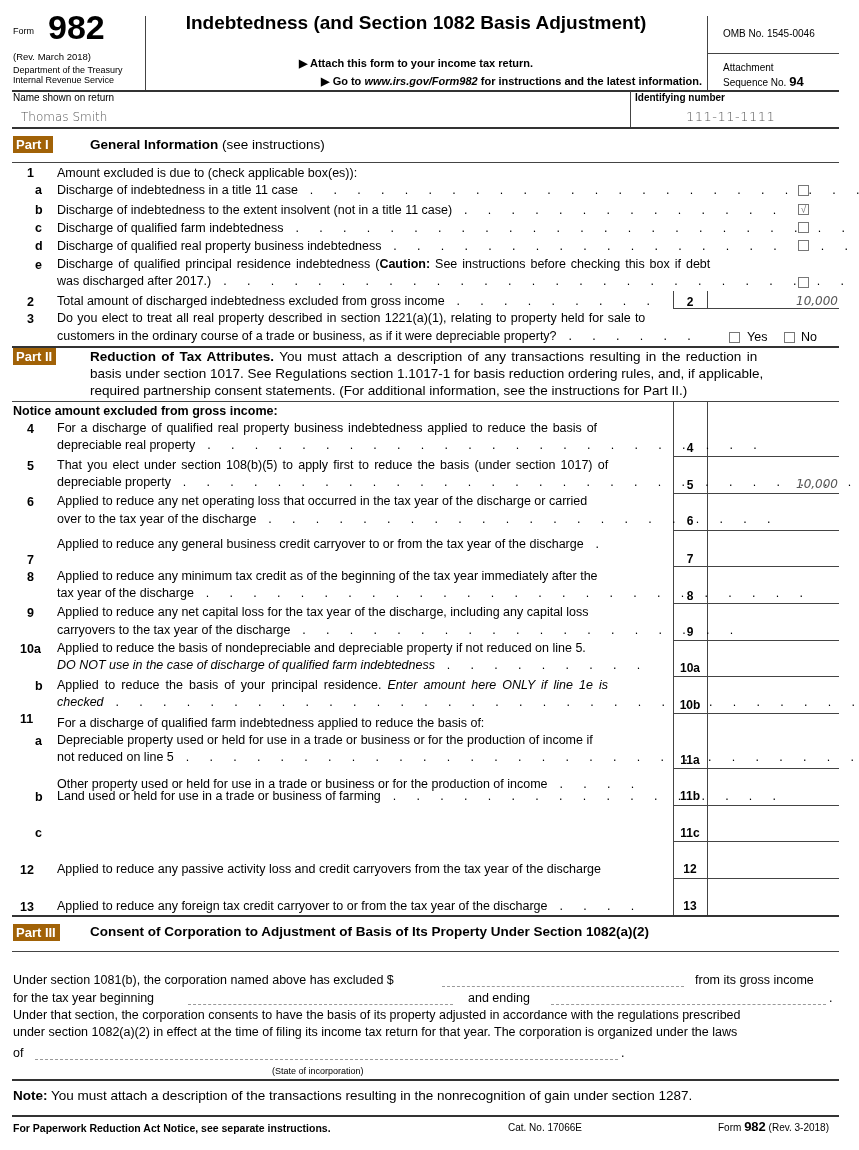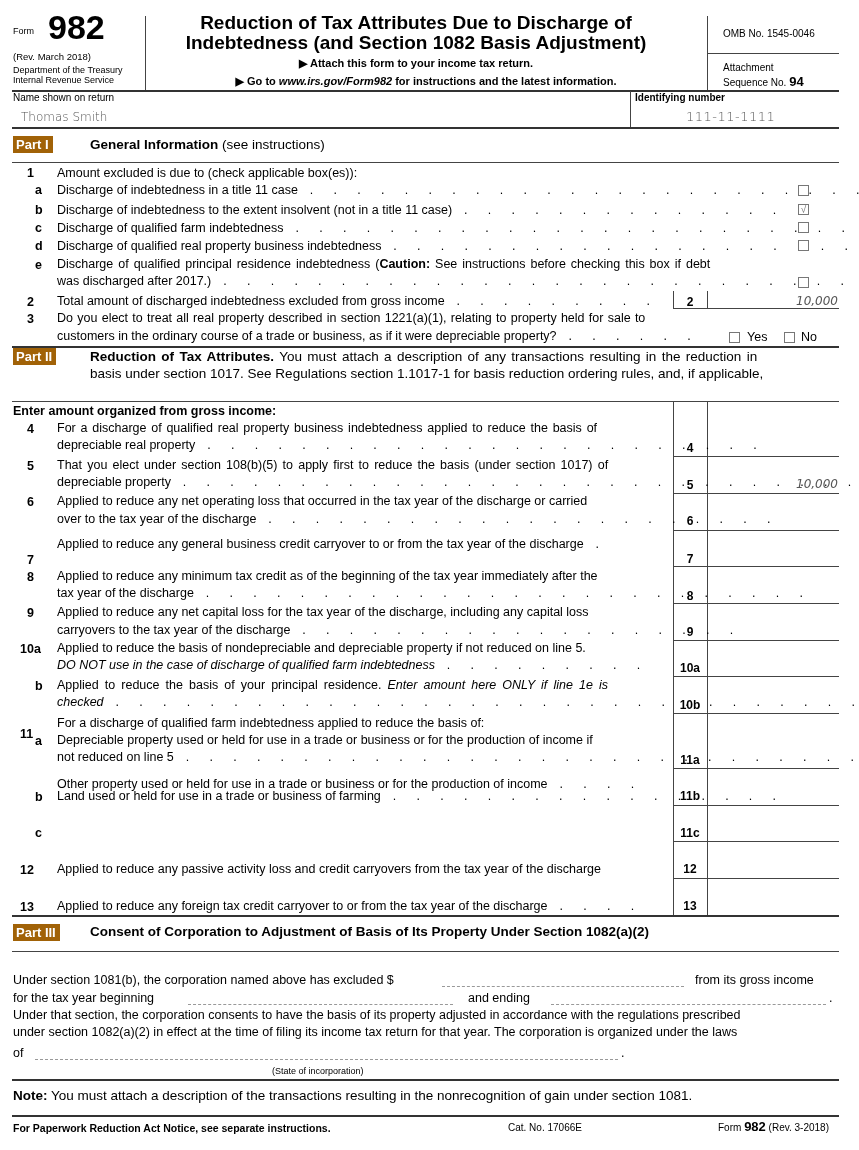--- a/index.html
+++ b/index.html
@@ -28,25 +28,24 @@
 <div>
   <span class="abs" style="left:13px;top:26px;font-size:9px;">Form</span>
   <span class="abs b" style="left:48px;top:9px;font-size:34px;line-height:36px;font-family:'Liberation Sans',sans-serif;">982</span>
   <span class="abs" style="left:13px;top:51px;font-size:9.5px;">(Rev. March 2018)</span>
   <span class="abs" style="left:13px;top:65px;font-size:9px;">Department of the Treasury</span>
   <span class="abs" style="left:13px;top:75px;font-size:9px;">Internal Revenue Service</span>
 
   <div class="vline" style="left:145px;top:16px;height:74px;"></div>
 
   <div class="abs b" style="left:150px;width:532px;top:13px;text-align:center;font-size:19px;line-height:20px;">
-    <div>Reduction of Tax Attributes Due to Discharge of</div>
     <div>Indebtedness (and Section 1082 Basis Adjustment)</div>
   </div>
   <div class="abs b" style="left:150px;width:532px;top:57px;text-align:center;font-size:11px;">▶ Attach this form to your income tax return.</div>
-  <div class="abs b" style="left:150px;width:552px;top:75px;text-align:center;font-size:11px;">
+  <div class="abs b" style="left:150px;width:552px;top:75px;text-align:right;font-size:11px;">
     <span>▶ Go to </span><span class="i">www.irs.gov/Form982</span><span> for instructions and the latest information.</span>
   </div>
 
   <div class="vline" style="left:707px;top:16px;height:74px;"></div>
   <span class="abs" style="left:723px;top:28px;font-size:10px;">OMB No. 1545-0046</span>
   <div class="abs" style="left:707px;width:132px;top:53px;border-top:1px solid #444;"></div>
   <span class="abs" style="left:723px;top:62px;font-size:10px;">Attachment</span>
   <span class="abs" style="left:723px;top:74px;font-size:10px;"><span>Sequence No.</span> <b style="font-size:13px;">94</b></span>
 </div>
 
@@ -101,23 +100,24 @@
 <div class="cb" style="left:729px;top:332px;"></div>
 <span class="txt" style="left:747px;top:329px;">Yes</span>
 <div class="cb" style="left:784px;top:332px;"></div>
 <span class="txt" style="left:801px;top:329px;">No</span>
 <div class="hline thick" style="top:346px;"></div>
 
 <span class="partlbl" style="left:13px;top:348px;">Part II</span>
 <div class="abs" style="left:90px;top:348px;width:749px;font-size:13.5px;line-height:17px;">
   <div style="white-space:nowrap;word-spacing:1.6px;"><b>Reduction of Tax Attributes.</b><span> You must attach a description of any transactions resulting in the reduction in</span></div>
   <div style="white-space:nowrap;">basis under section 1017. See Regulations section 1.1017-1 for basis reduction ordering rules, and, if applicable,</div>
+  <div style="white-space:nowrap;">required partnership consent statements. (For additional information, see the instructions for Part II.)</div>
 </div>
 <div class="hline" style="top:401px;"></div>
-<span class="abs b" style="left:13px;top:404px;font-size:12.5px;">Enter amount organized from gross income:</span>
+<span class="abs b" style="left:13px;top:404px;font-size:12.5px;">Notice amount excluded from gross income:</span>
 
 <div class="vline" style="left:673px;top:401px;height:515px;"></div>
 <div class="vline" style="left:707px;top:401px;height:515px;"></div>
 
 <span class="ln" style="left:27px;top:422px;">4</span>
 <span class="txt" style="left:57px;top:420px;word-spacing:1.3px;">For a discharge of qualified real property business indebtedness applied to reduce the basis of</span>
 <span class="txt" style="left:57px;top:437px;"><span>depreciable real property</span><span class="dots">  . . . . . . . . . . . . . . . . . . . . . . . .</span></span>
 <span class="boxnum" style="top:441px;">4</span>
 <span class="amt fill" style="top:440px;"></span>
 <div class="abs" style="left:673px;width:166px;top:456px;border-top:1px solid #444;"></div>
@@ -163,21 +163,21 @@
 <span class="amt fill" style="top:660px;"></span>
 <div class="abs" style="left:673px;width:166px;top:676px;border-top:1px solid #444;"></div>
 
 <span class="ln" style="left:35px;top:679px;">b</span>
 <span class="txt" style="left:57px;top:677px;word-spacing:2.6px;"><span>Applied to reduce the basis of your principal residence. </span><span class="i">Enter amount here ONLY if line 1e is</span></span>
 <span class="txt" style="left:57px;top:694px;"><span class="i">checked</span><span class="dots">  . . . . . . . . . . . . . . . . . . . . . . . . . . . . . . . . .</span></span>
 <span class="boxnum" style="top:698px;">10b</span>
 <span class="amt fill" style="top:697px;"></span>
 <div class="abs" style="left:673px;width:166px;top:713px;border-top:1px solid #444;"></div>
 
-<span class="ln" style="left:20px;top:727px;text-align:right;">11</span>
+<span class="ln" style="left:20px;top:712px;text-align:right;">11</span>
 <span class="txt" style="left:57px;top:715px;">For a discharge of qualified farm indebtedness applied to reduce the basis of:</span>
 
 <span class="ln" style="left:35px;top:734px;">a</span>
 <span class="txt" style="left:57px;top:732px;">Depreciable property used or held for use in a trade or business or for the production of income if</span>
 <span class="txt" style="left:57px;top:749px;"><span>not reduced on line 5</span><span class="dots"> . . . . . . . . . . . . . . . . . . . . . . . . . . . . . .</span></span>
 <span class="boxnum" style="top:753px;">11a</span>
 <span class="amt fill" style="top:752px;"></span>
 <div class="abs" style="left:673px;width:166px;top:768px;border-top:1px solid #444;"></div>
 
 <span class="ln" style="left:35px;top:790px;">b</span>
@@ -220,18 +220,18 @@
 
 <span class="txt" style="left:13px;top:1007px;">Under that section, the corporation consents to have the basis of its property adjusted in accordance with the regulations prescribed</span>
 <span class="txt" style="left:13px;top:1024px;">under section 1082(a)(2) in effect at the time of filing its income tax return for that year. The corporation is organized under the laws</span>
 
 <span class="txt" style="left:13px;top:1045px;">of</span>
 <div class="dash" style="left:35px;width:583px;top:1059px;"></div>
 <span class="txt" style="left:621px;top:1045px;">.</span>
 <span class="abs" style="left:272px;top:1066px;font-size:9px;">(State of incorporation)</span>
 <div class="hline thick" style="top:1079px;"></div>
 
-<span class="abs" style="left:13px;top:1088px;font-size:13.5px;"><b>Note:</b><span> You must attach a description of the transactions resulting in the nonrecognition of gain under section 1081.</span></span>
+<span class="abs" style="left:13px;top:1088px;font-size:13.5px;"><b>Note:</b><span> You must attach a description of the transactions resulting in the nonrecognition of gain under section 1287.</span></span>
 <div class="hline thick" style="top:1115px;"></div>
 
 <span class="abs b" style="left:13px;top:1122px;font-size:10.5px;">For Paperwork Reduction Act Notice, see separate instructions.</span>
 <span class="abs" style="left:508px;top:1122px;font-size:10px;">Cat. No. 17066E</span>
 <span class="abs" style="left:718px;top:1119px;font-size:10px;"><span>Form</span> <b style="font-size:13px;">982</b> <span>(Rev. 3-2018)</span></span>
 
 </body></html>

